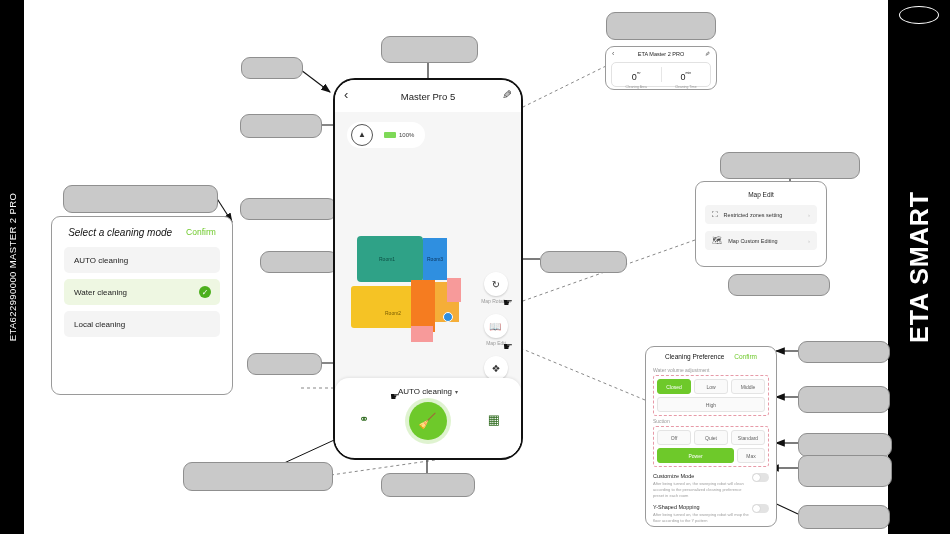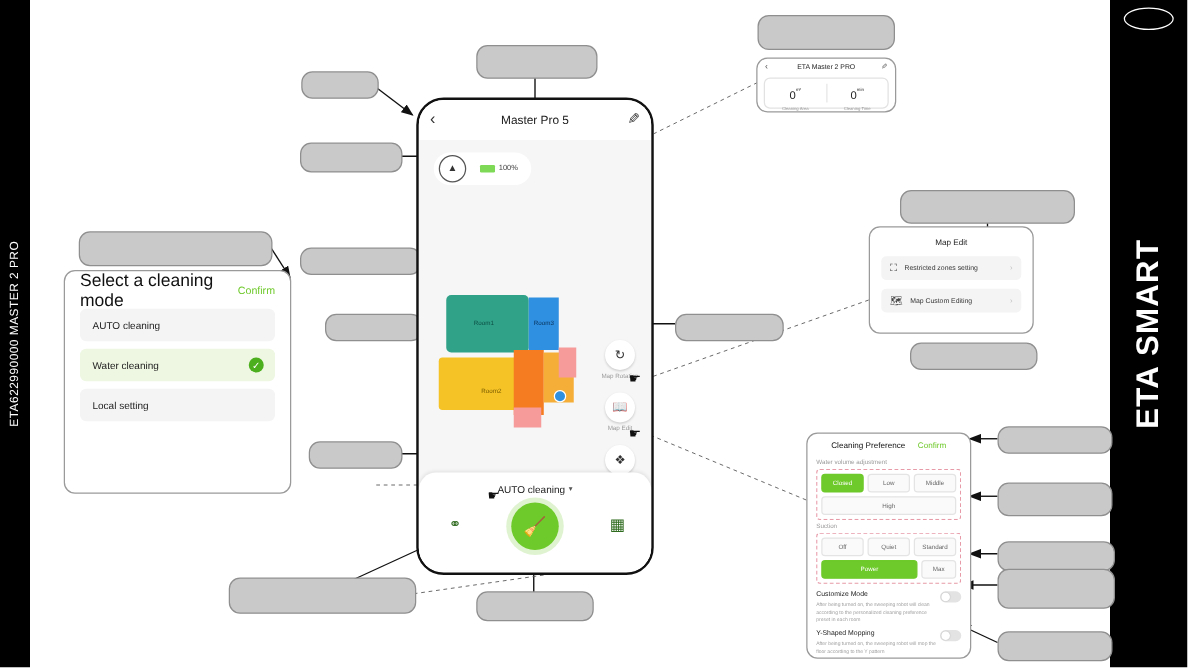--- a/index.html
+++ b/index.html
@@ -91,21 +91,21 @@
     font-size:15px;box-shadow:0 0 0 4px rgba(110,201,42,.22);}
 
   
   .card{position:absolute;background:#fff;border:1px solid #9a9a9a;
     border-radius:9px;}
 
   
   #modecard{left:51px;top:216px;width:180px;height:177px;}
   .mc-head{display:flex;align-items:center;justify-content:center;gap:14px;
     height:30px;padding:0 12px;}
-  .mc-title{font-size:14px;color:#111;}
+  .mc-title{font-size:10px;color:#111;font-style:italic;}
   .mc-conf{font-size:8.5px;color:#6ec92a;}
   .mc-item{margin:0 12px 6px;height:26px;border-radius:5px;background:#f4f4f4;
     display:flex;align-items:center;padding:0 10px;font-size:8px;color:#222;
     position:relative;}
   .mc-item.sel{background:#eef7e2;}
   .tick{position:absolute;right:9px;width:12px;height:12px;border-radius:50%;
     background:#4caf1d;color:#fff;font-size:8px;display:flex;
     align-items:center;justify-content:center;}
 
   
@@ -297,21 +297,21 @@
       <div class="mc-conf">Confirm</div>
     </div>
     <div class="mc-item">
       <span>AUTO cleaning</span>
     </div>
     <div class="mc-item sel">
       <span>Water cleaning</span>
       <span class="tick">✓</span>
     </div>
     <div class="mc-item">
-      <span>Local setting</span>
+      <span>Local cleaning</span>
     </div>
   </div>
 
   <div class="card" id="devcard">
     <div class="dv-head">
       <span class="dv-back">‹</span>
       <span class="dv-title">ETA Master 2 PRO</span>
       <span class="dv-edit">✎</span>
     </div>
     <div class="dv-body">

